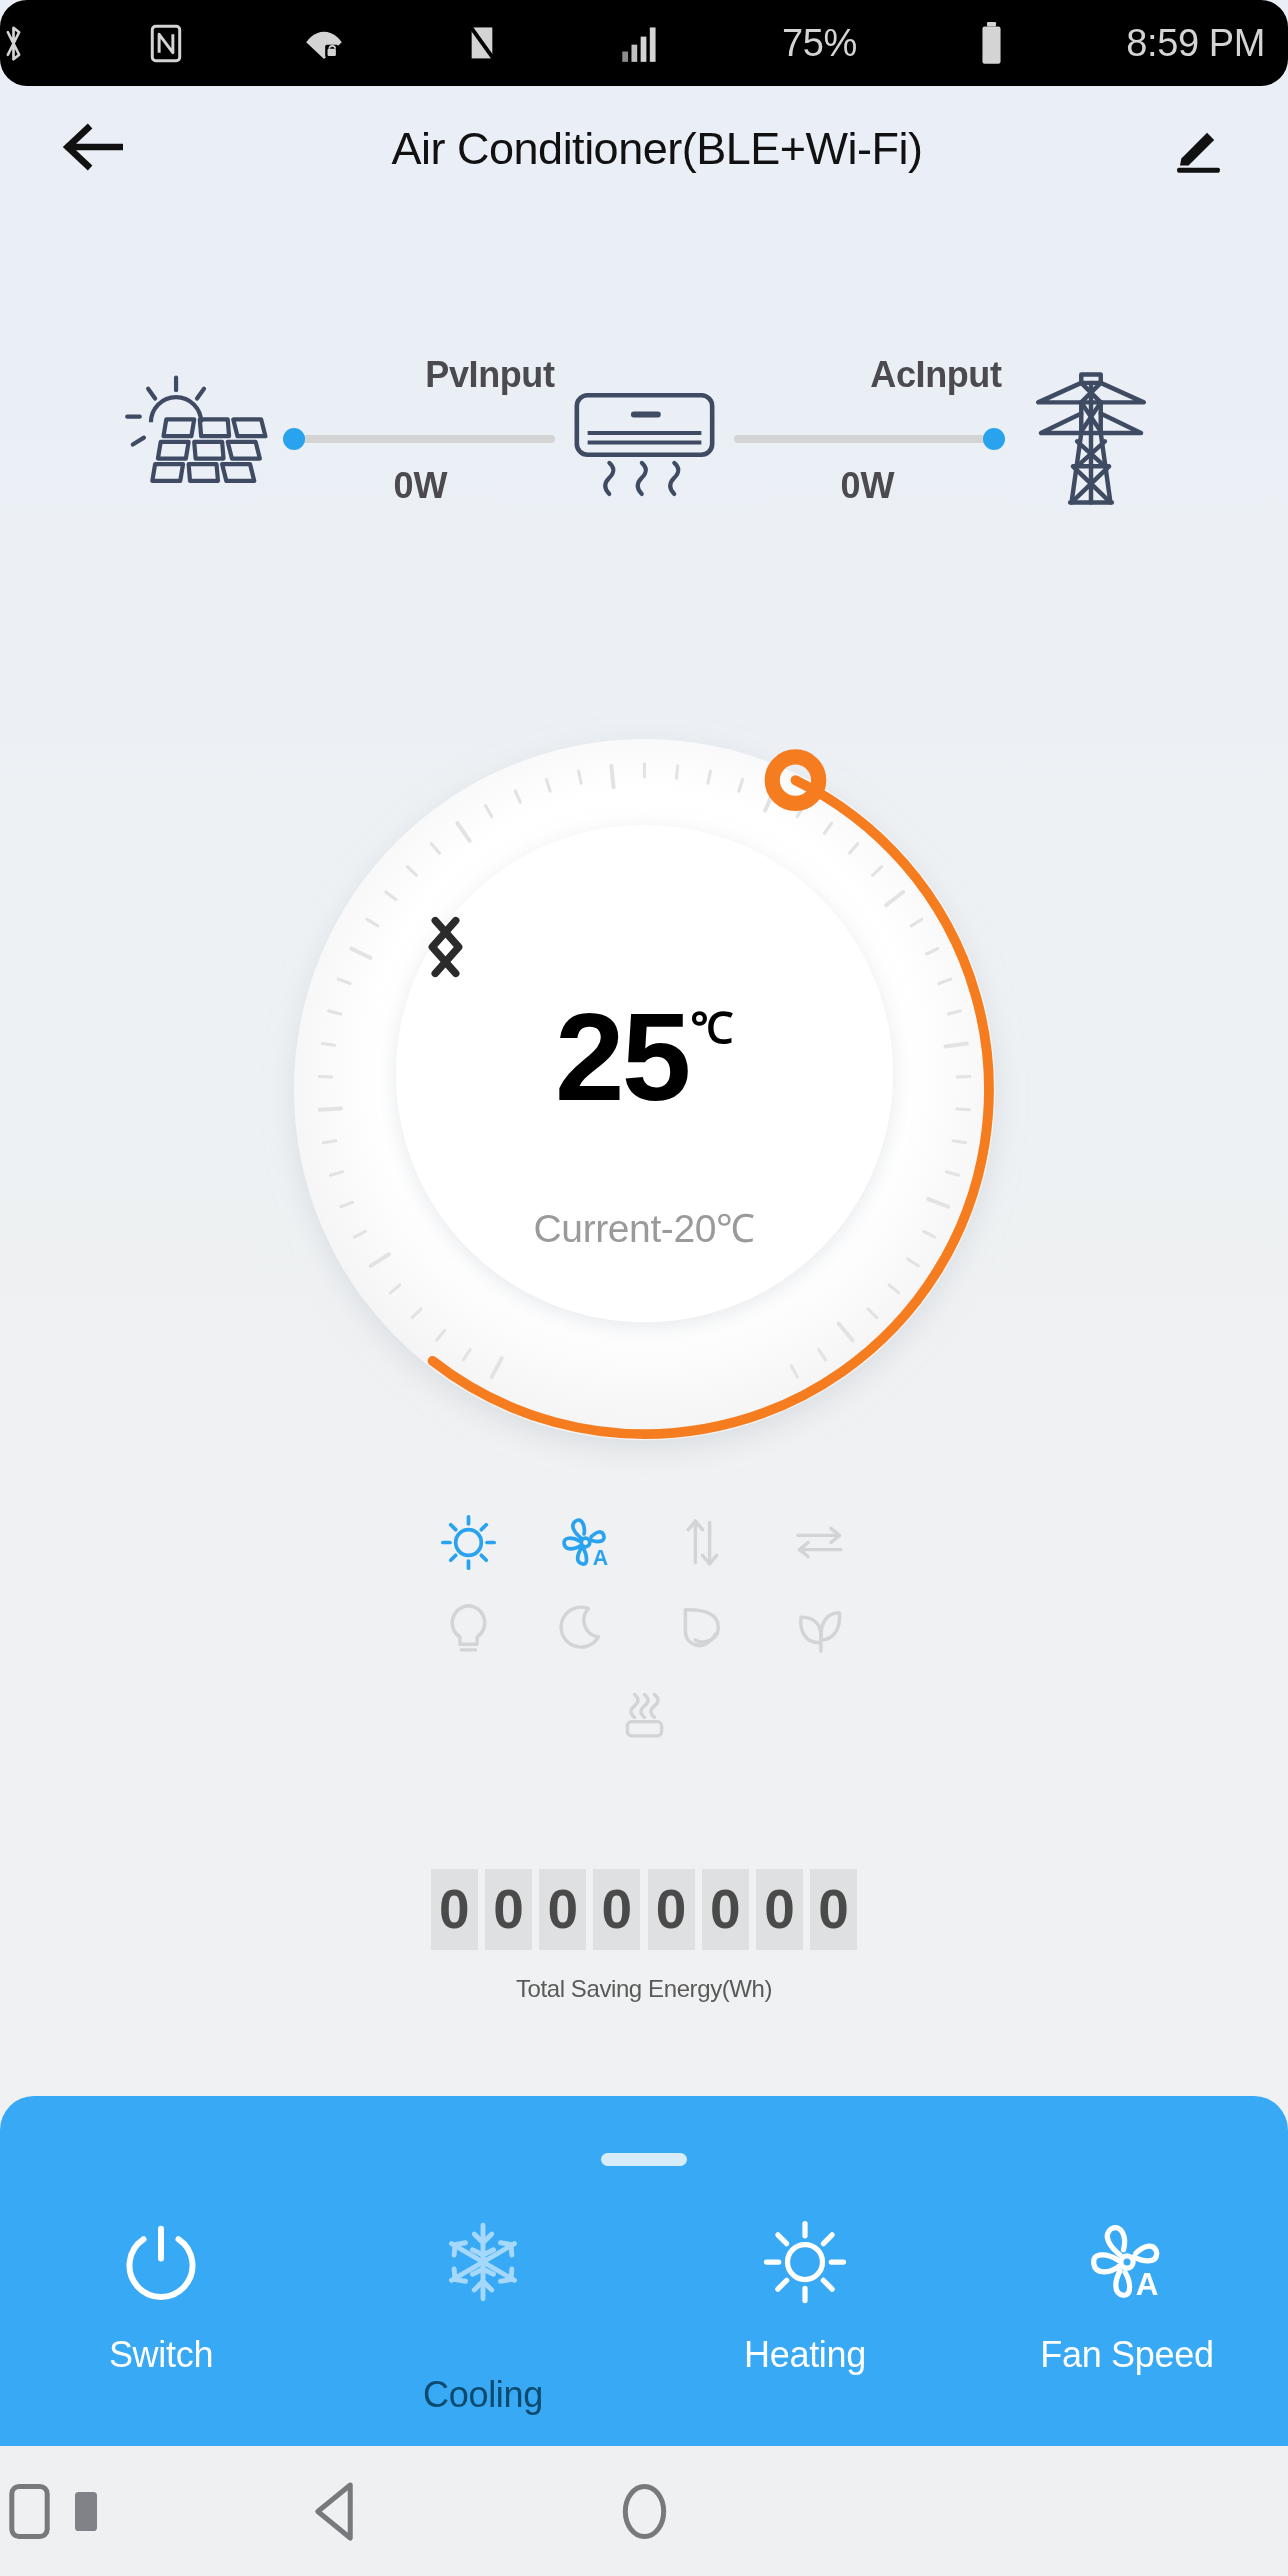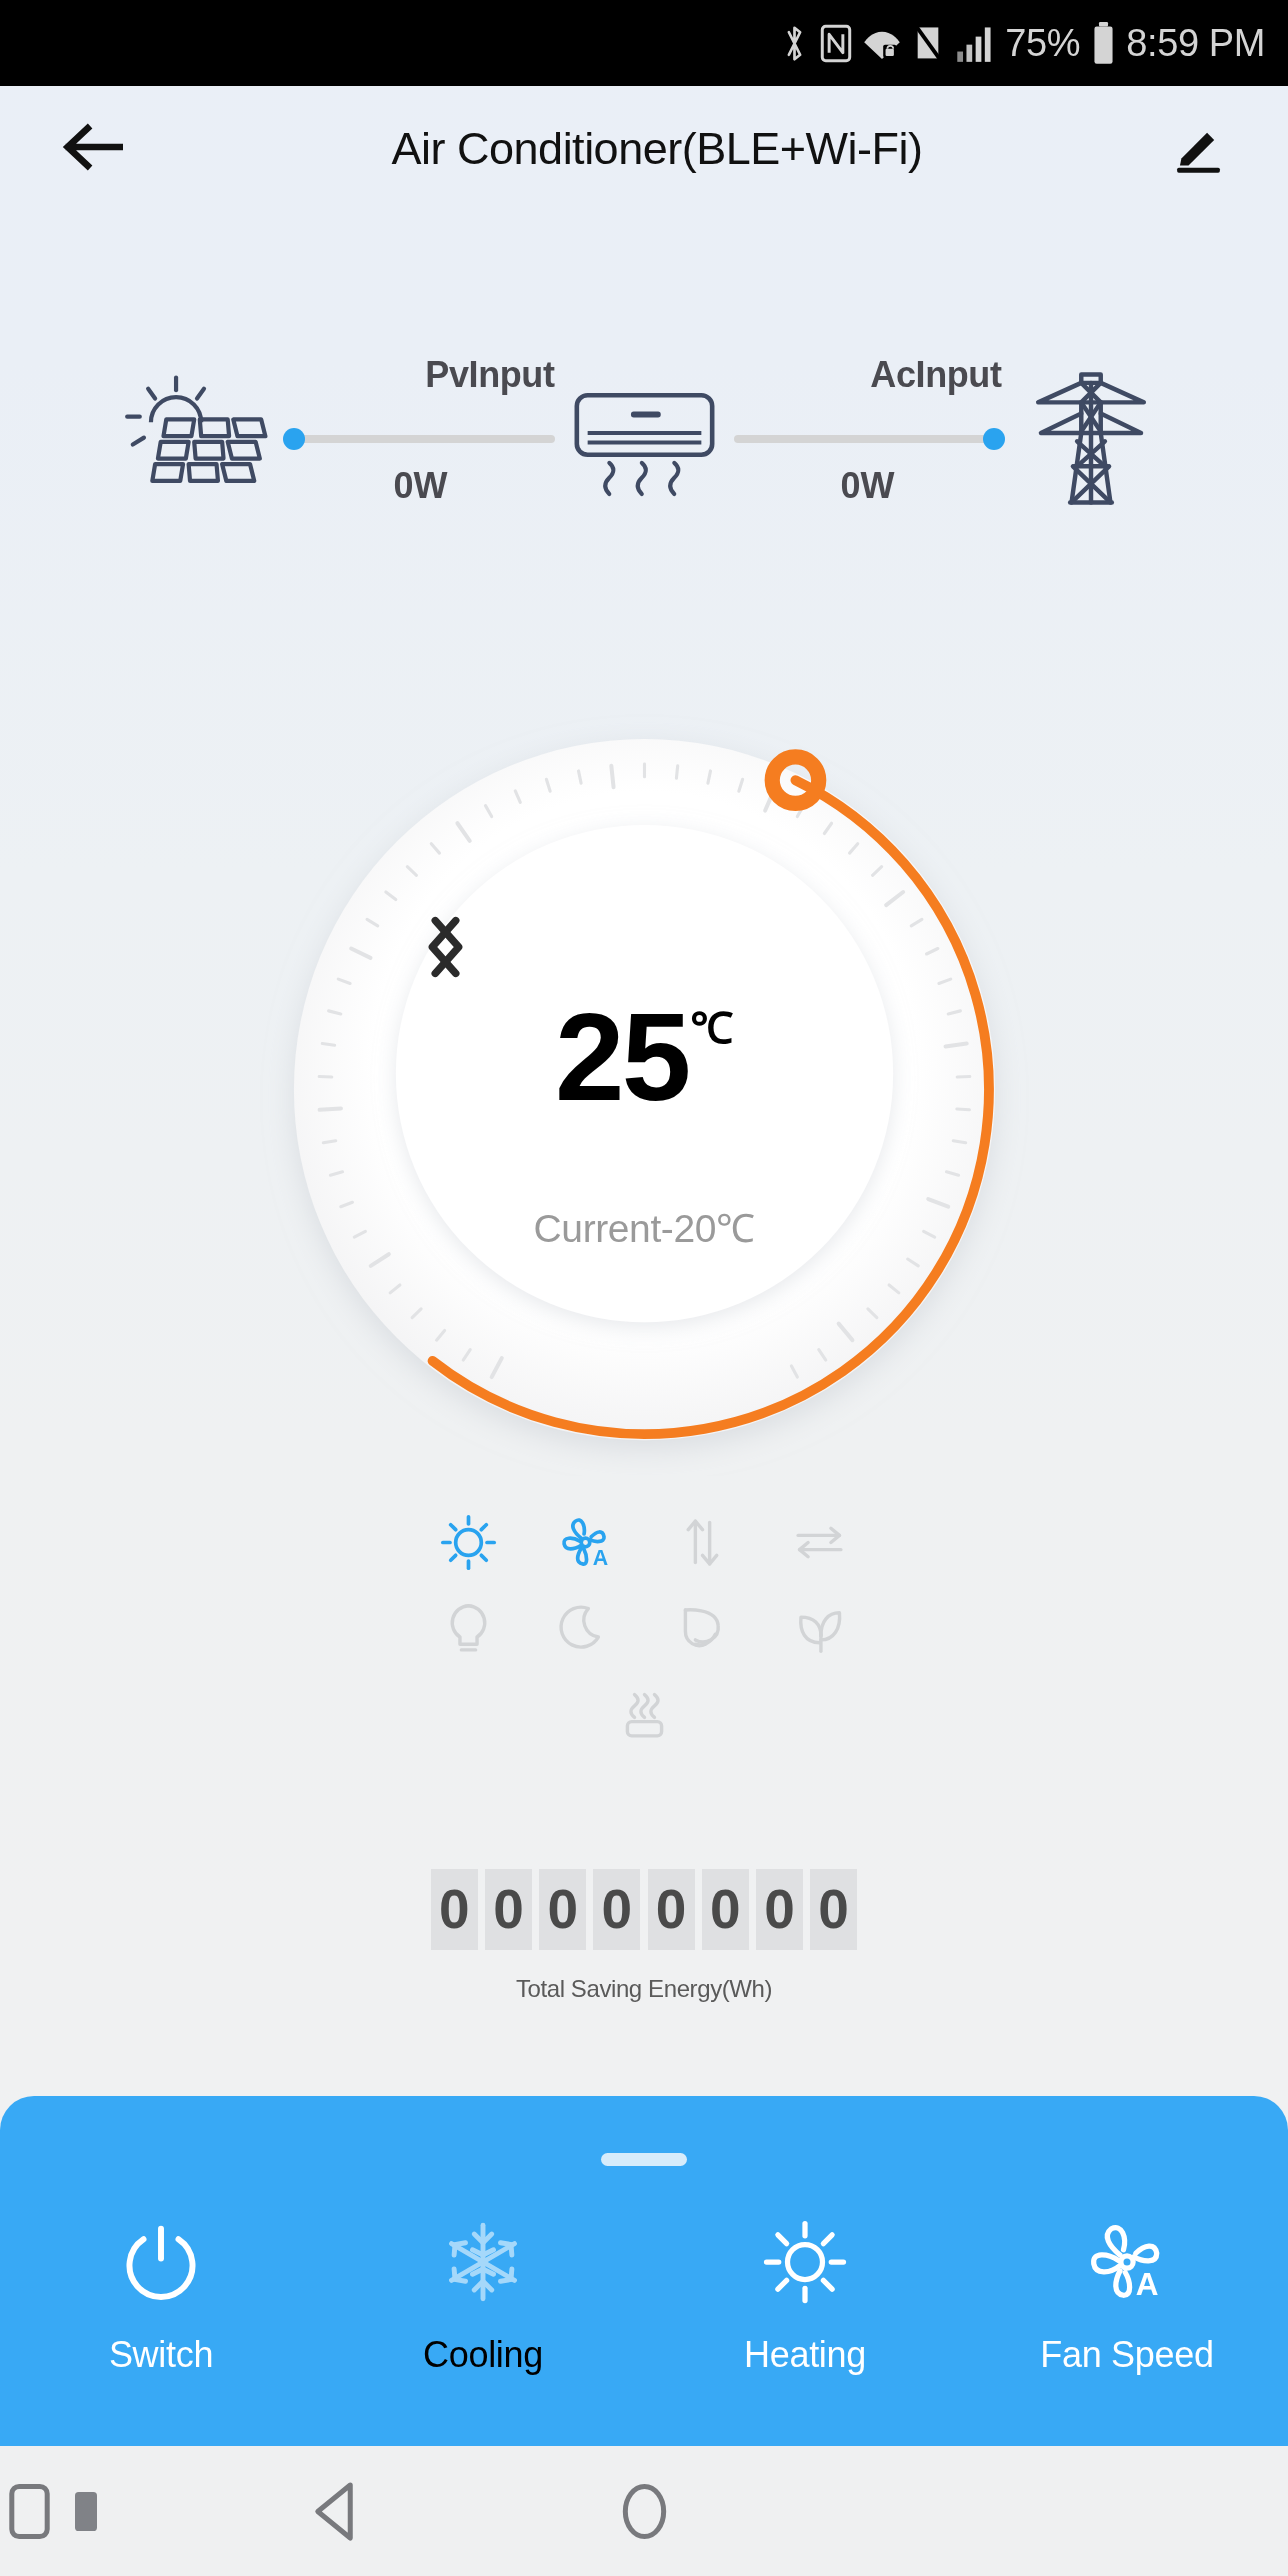--- a/index.html
+++ b/index.html
@@ -12,22 +12,22 @@
   #screen {
     position:relative;
     width:1288px; height:2576px;
     background: linear-gradient(180deg,#eaeff7 0%, #eaeff6 14%, #edf1f4 34%, #eff1f2 56%, #f0f1f2 75%, #f0f1f2 100%);
     overflow:hidden;
   }
 
   
   #statusbar {
     position:absolute; top:0; left:0; width:1288px; height:86px;
-    background:#000; display:flex; align-items:center; justify-content:flex-end;
-    padding-right:23px; gap:11.6px;
+    background:#000; display:flex; align-items:center; justify-content:space-between;
+    padding-right:23px; gap:11.6px;border-radius:27px;
   }
   #statusbar .sicon { display:flex; align-items:center; }
   #statusbar svg { display:block; }
   .st-text {
     color:#d4d4d4; font-size:38px; letter-spacing:-0.4px;
     font-family:"Liberation Sans", sans-serif;
   }
 
   
   #appbar {
@@ -134,21 +134,21 @@
     width:86px; height:12.5px; border-radius:7.2px; background:#d6ecfb;
   }
   #actions {
     position:absolute; top:116px; left:0; width:100%;
     display:flex; align-items:flex-start; justify-content:space-around;
   }
   .action { width:268px; display:flex; flex-direction:column; align-items:center; gap:21.5px; }
   .action .a-icon { height:100px; display:flex; align-items:center; justify-content:center; }
   .action .a-label { font-size:36px; color:#ffffff; letter-spacing:-0.3px; }
   .action.dim .a-icon { opacity:0.55; }
-  .action.dim .a-label { color:#000000; }
+  .action.dim .a-label { color:#0c4a6e;margin-top:40px; }
 
   
   #navbar {
     position:absolute; left:0; top:2446px; width:1288px; height:130px;
     background:#eff0f1; display:flex; align-items:center;
   }
   #nav-dot { position:absolute; left:75px; width:21.5px; height:39px; border-radius:3.6px; background:#808287; }
   #navbar .navbtn { position:absolute; display:flex; align-items:center; justify-content:center; }
   #nav-back { left:286px; width:98px; height:98px; }
   #nav-home { left:595px; width:98px; height:98px; }

